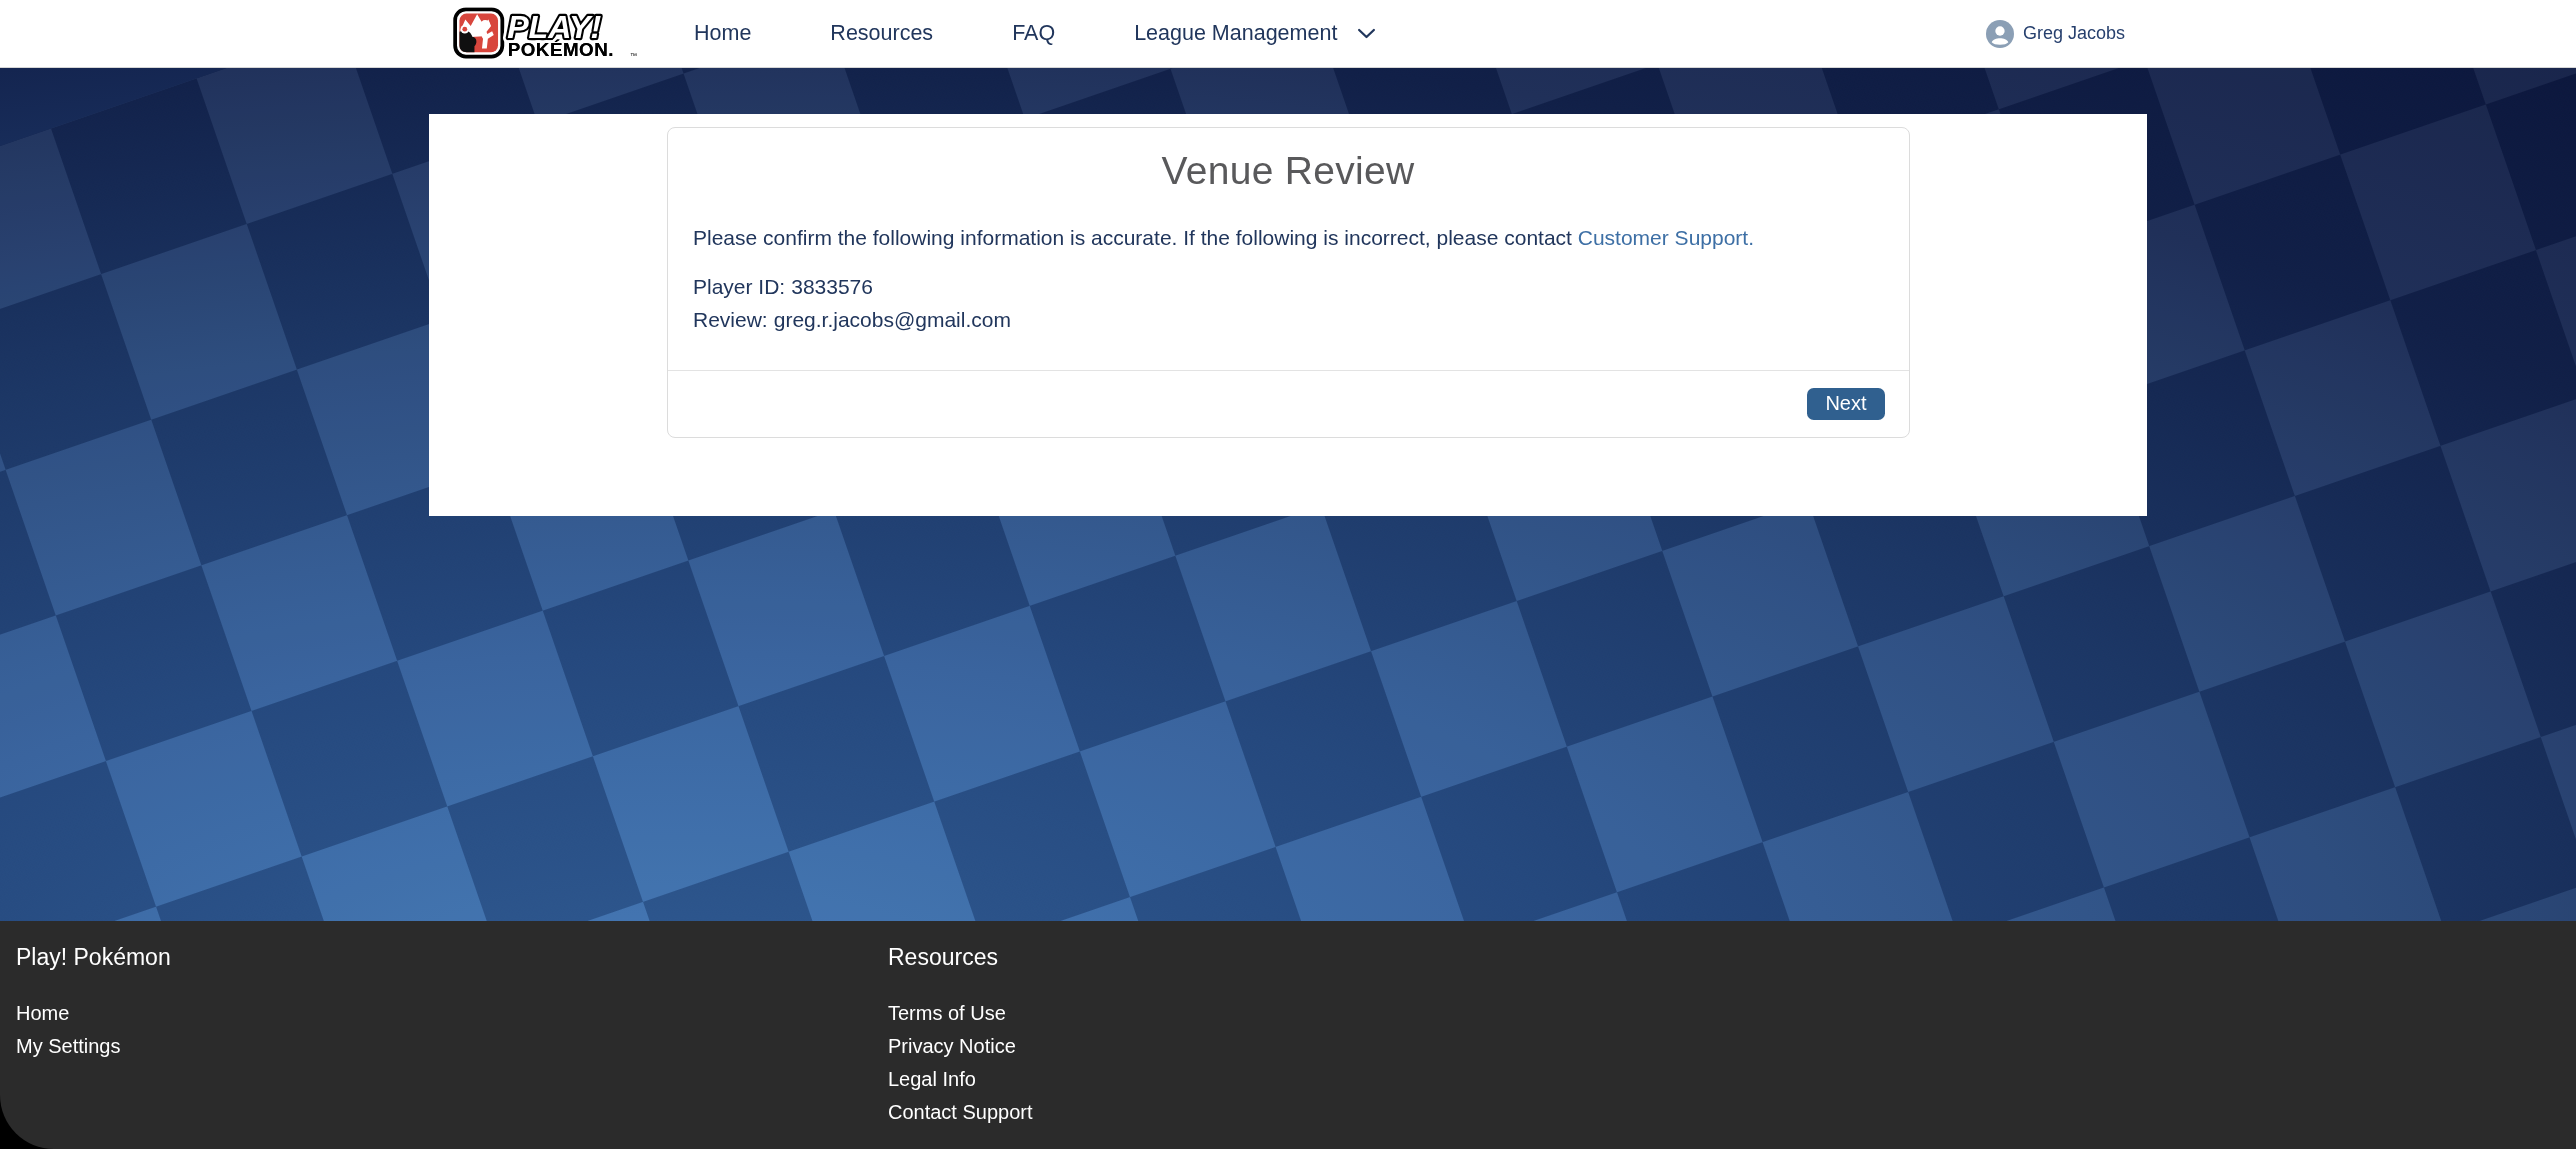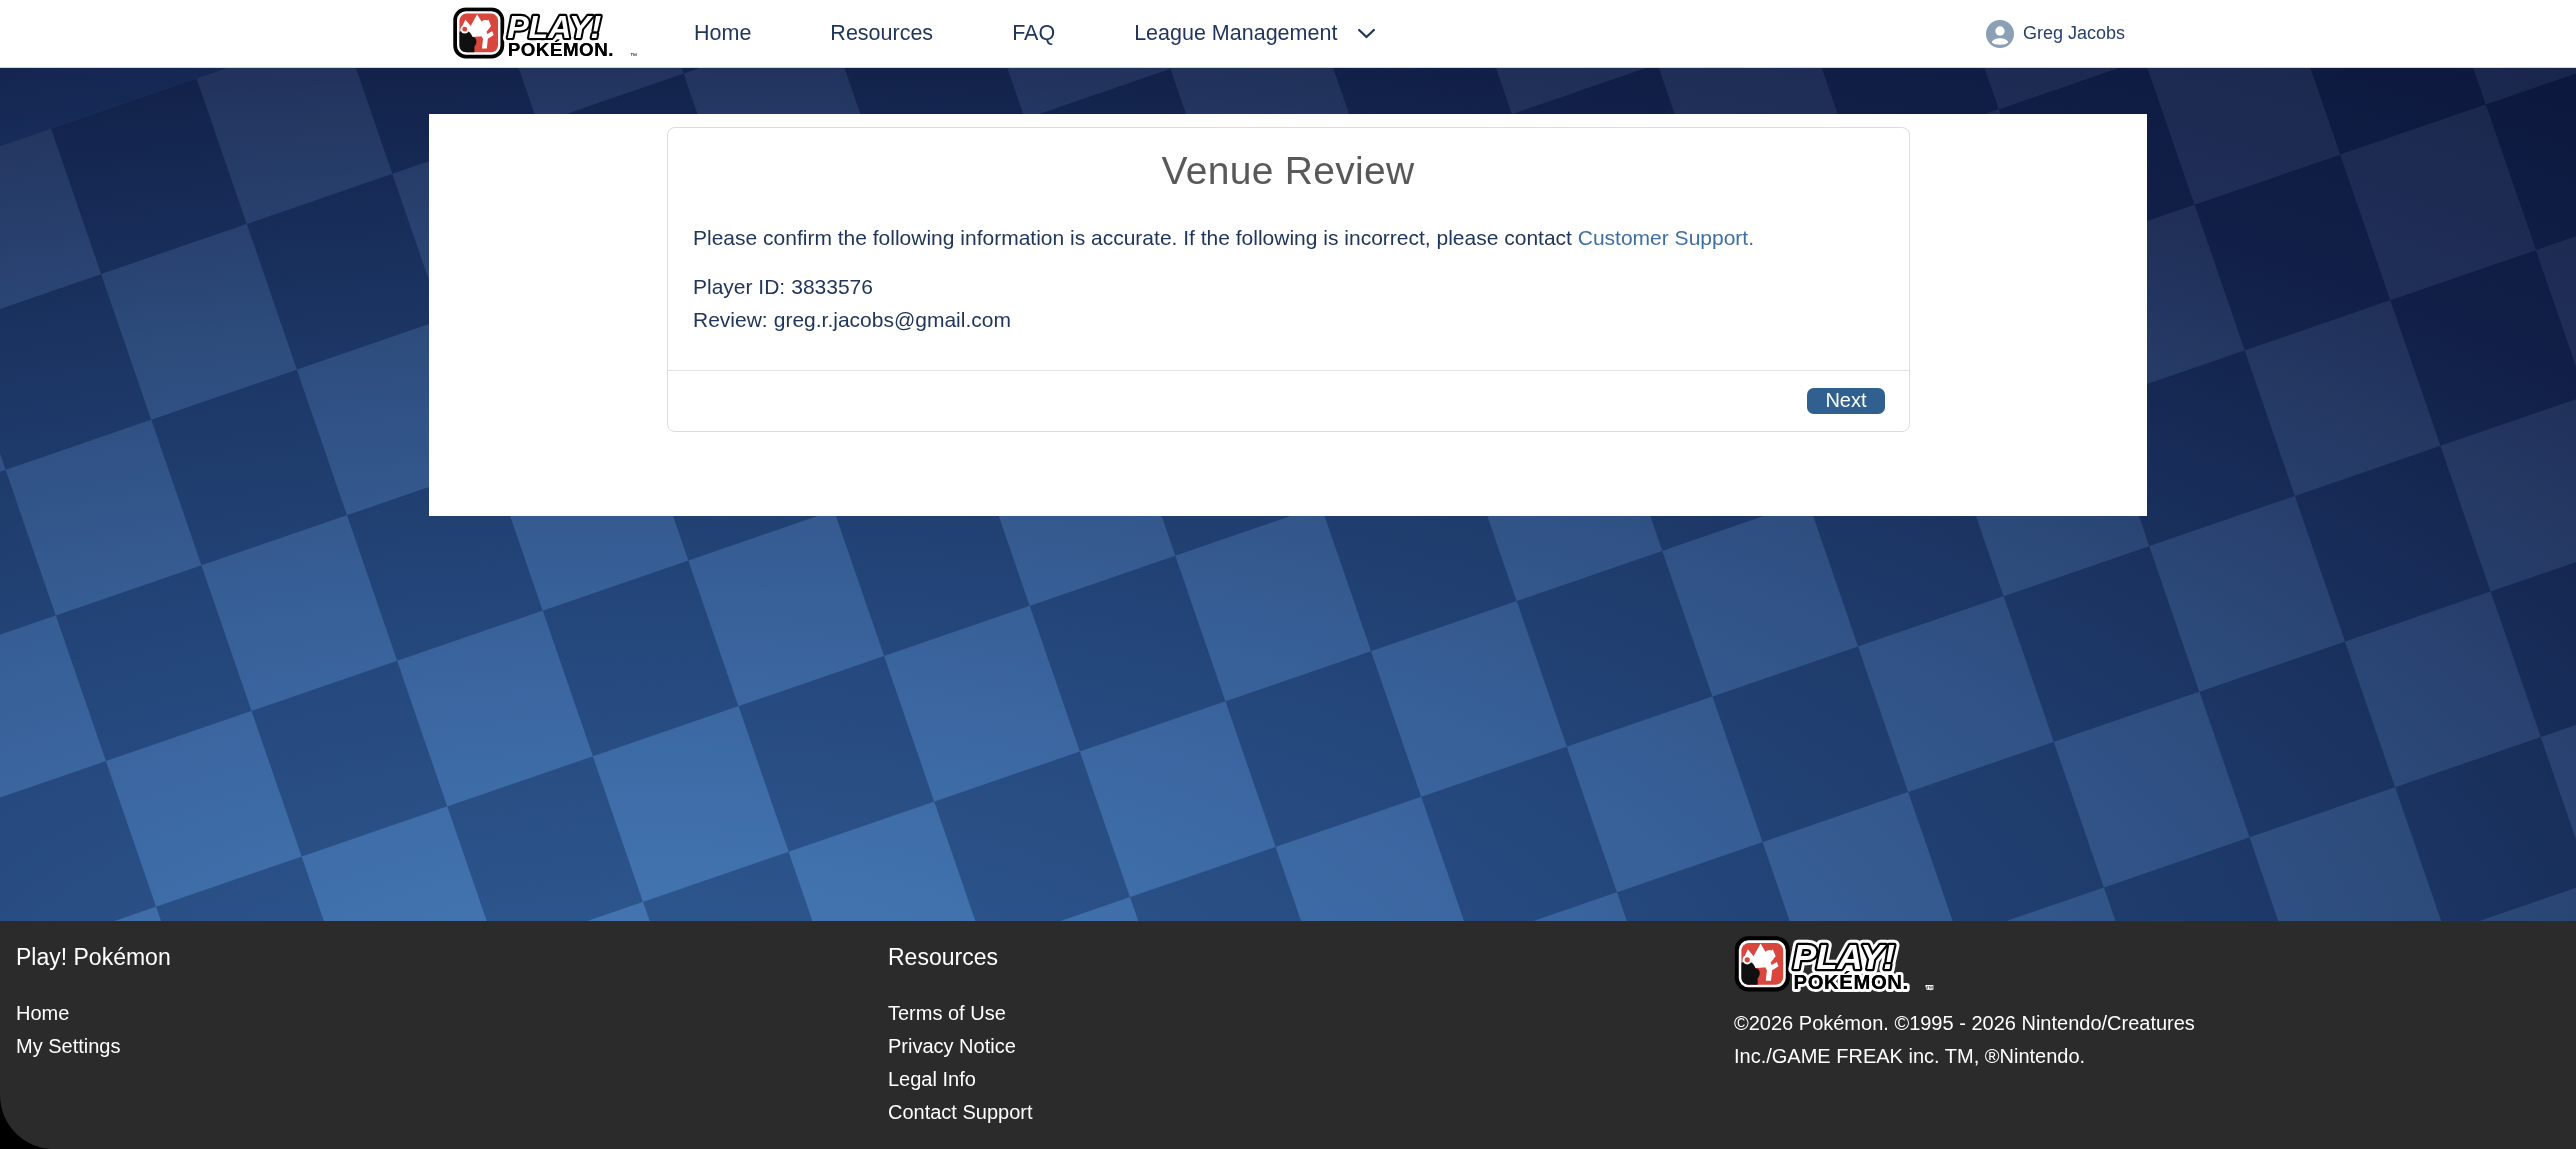--- a/index.html
+++ b/index.html
@@ -95,21 +95,21 @@
   .support-link { color: #3d6fa5; text-decoration: none; cursor: pointer; }
   .fields { margin-top: 19px; font-size: 21px; line-height: 33px; color: #21365c; }
   .field-label { margin-right: 6px; }
   .card-footer {
     border-top: 1.3px solid #e3e3e3;
     padding: 17.4px 24px;
     display: flex;
     justify-content: flex-end;
   }
   .next-button {
-    height: 26px;
+    height: 32px;
     padding: 0 18px;
     background: #30608f;
     color: #ffffff;
     font-size: 20px;
     font-family: inherit;
     border: none;
     border-radius: 6.7px;
     cursor: pointer;
   }
 
@@ -234,21 +234,15 @@
       <a class="f-link">Home</a>
       <a class="f-link">My Settings</a>
     </div>
     <div class="fcol-2">
       <h3 class="f-heading">Resources</h3>
       <a class="f-link">Terms of Use</a>
       <a class="f-link">Privacy Notice</a>
       <a class="f-link">Legal Info</a>
       <a class="f-link">Contact Support</a>
     </div>
-    <div class="fcol-3">
-      <svg width="201" height="58" viewBox="0 0 345 100">
-        <use href="#pp-logo"></use>
-      </svg>
-      <p class="f-copy">©2026 Pokémon. ©1995 - 2026 Nintendo/Creatures Inc./GAME FREAK inc. TM, ®Nintendo.</p>
-    </div>
   </div>
 </footer>
 
 
 </body></html>

